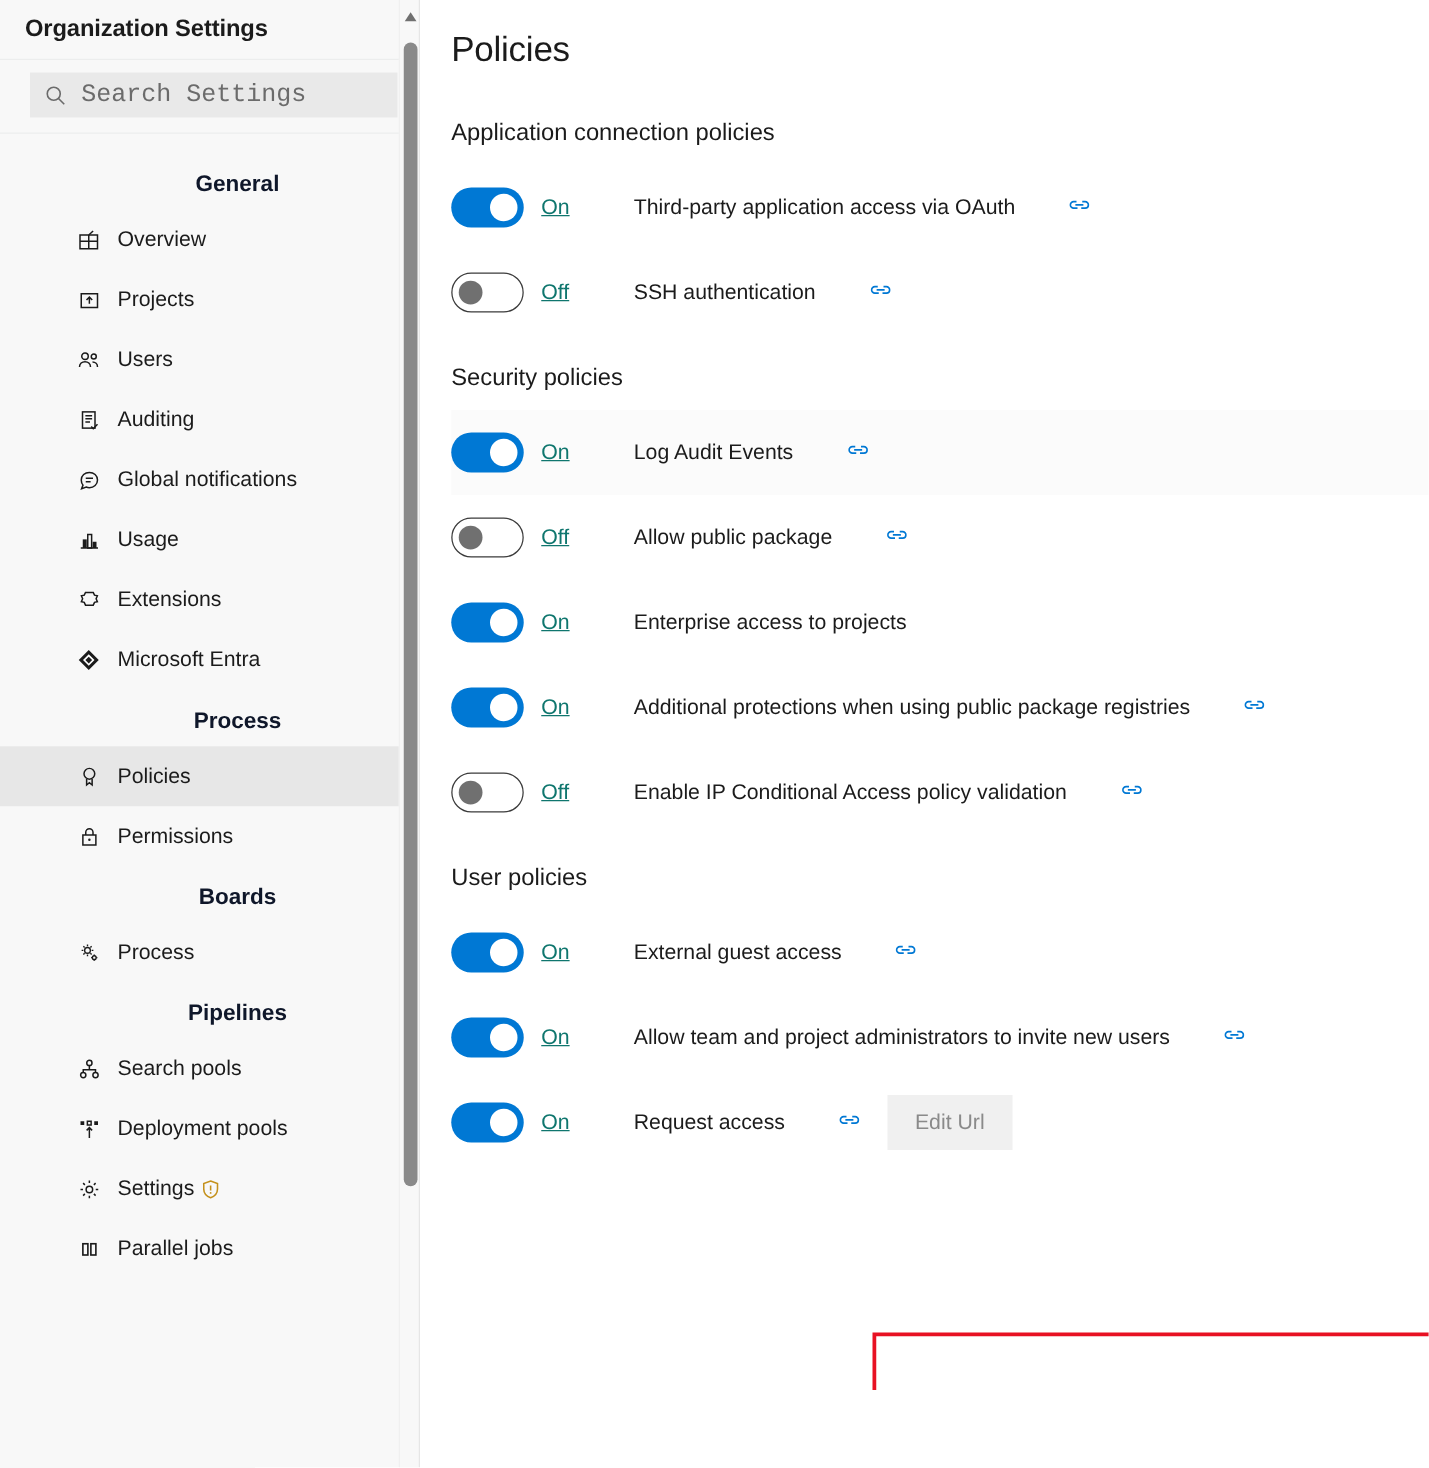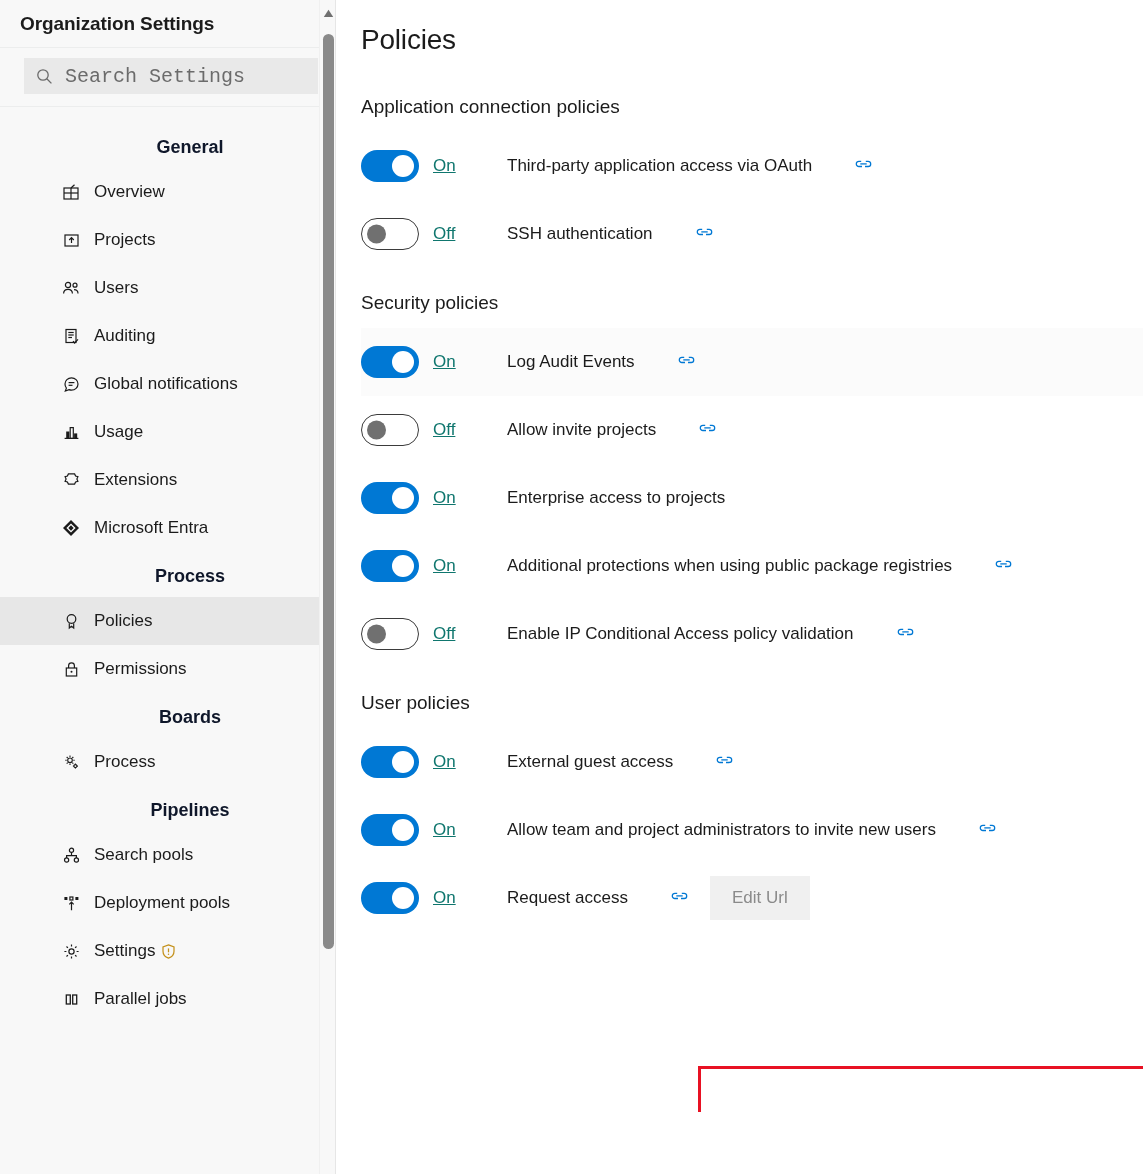--- a/index.html
+++ b/index.html
@@ -453,21 +453,21 @@
           </span>
         </span>
       </div>
 
       <div class="policy-row">
         <div class="toggle off">
             <span class="knob"></span>
           </div>
         <span class="toggle-state">Off</span>
         <span class="policy-label">
-          <span>Allow invite projects</span>
+          <span>Allow public package</span>
           <span class="link-ico">
             <svg width="17" height="13" viewBox="0 0 17 13" fill="none" stroke="#0078d4" stroke-width="1.3">
               <path d="M7 6.5H3.9a2.6 2.6 0 0 1 0-5.2h2.3"></path>
                 <path d="M10 6.5h3.1a2.6 2.6 0 0 0 0-5.2h-2.3"></path>
               <line x1="5.3" y1="3.9" x2="11.7" y2="3.9"></line>
             </svg>
           </span>
         </span>
       </div>
 

